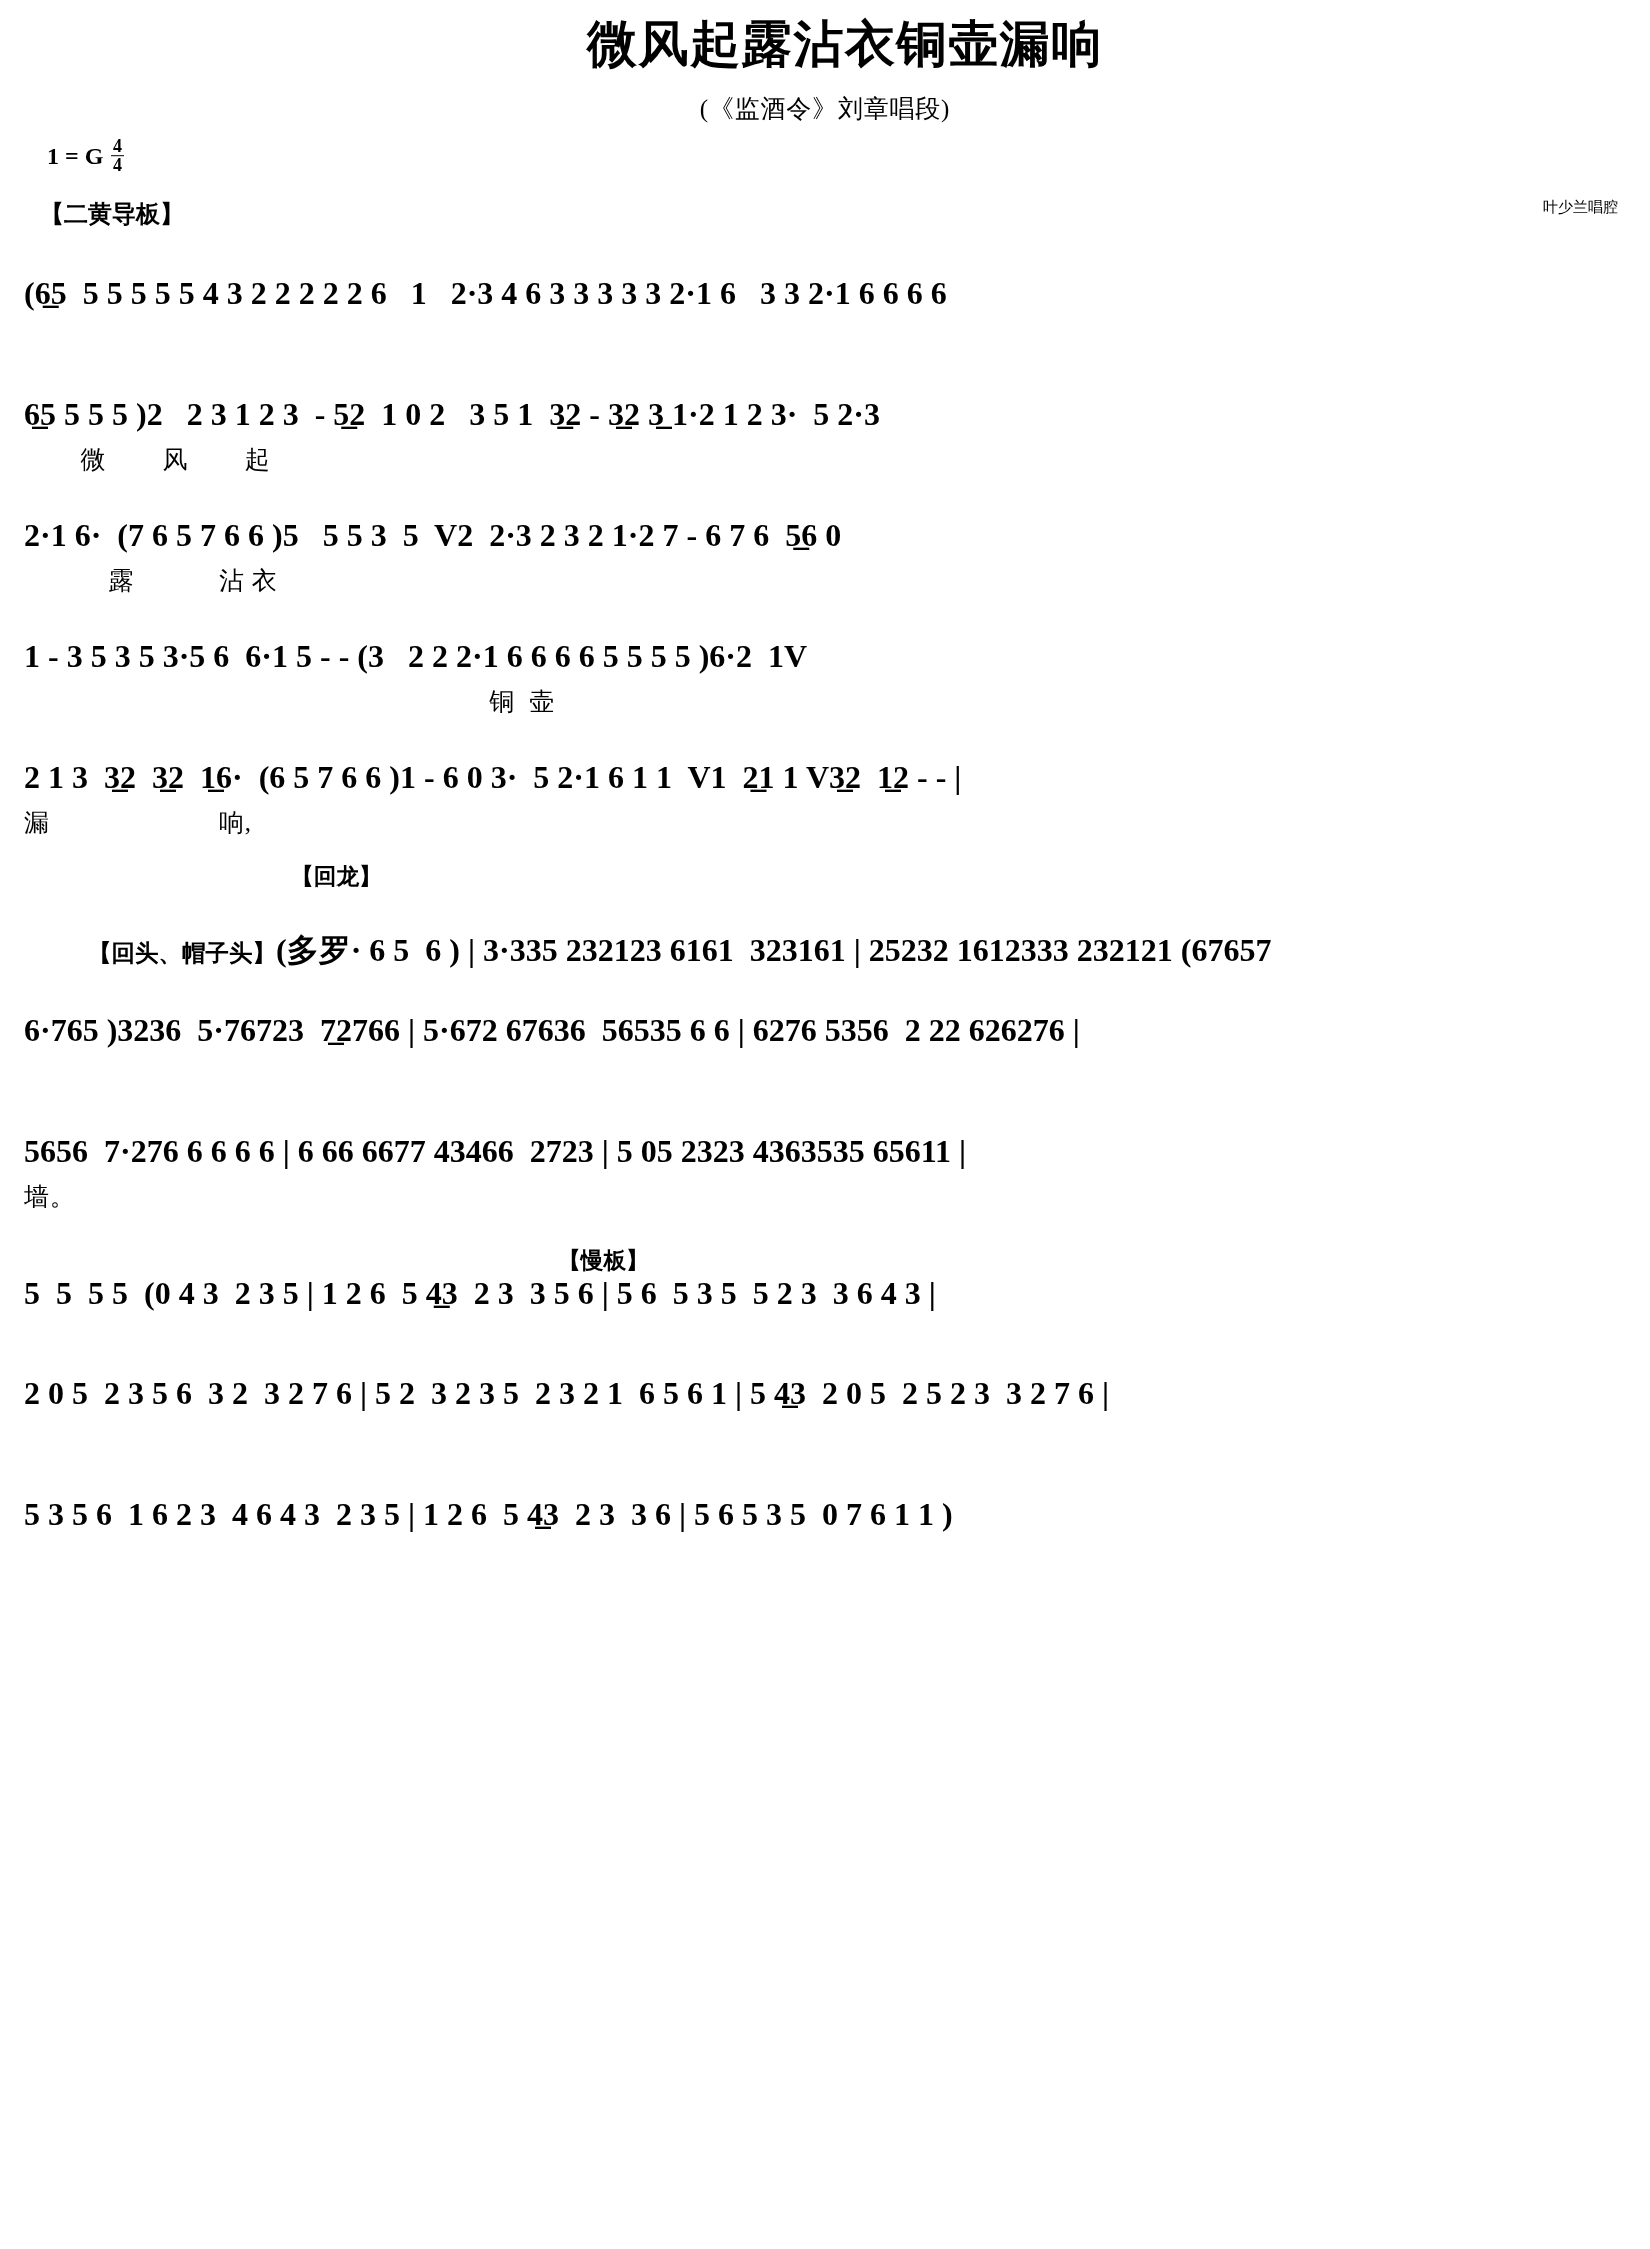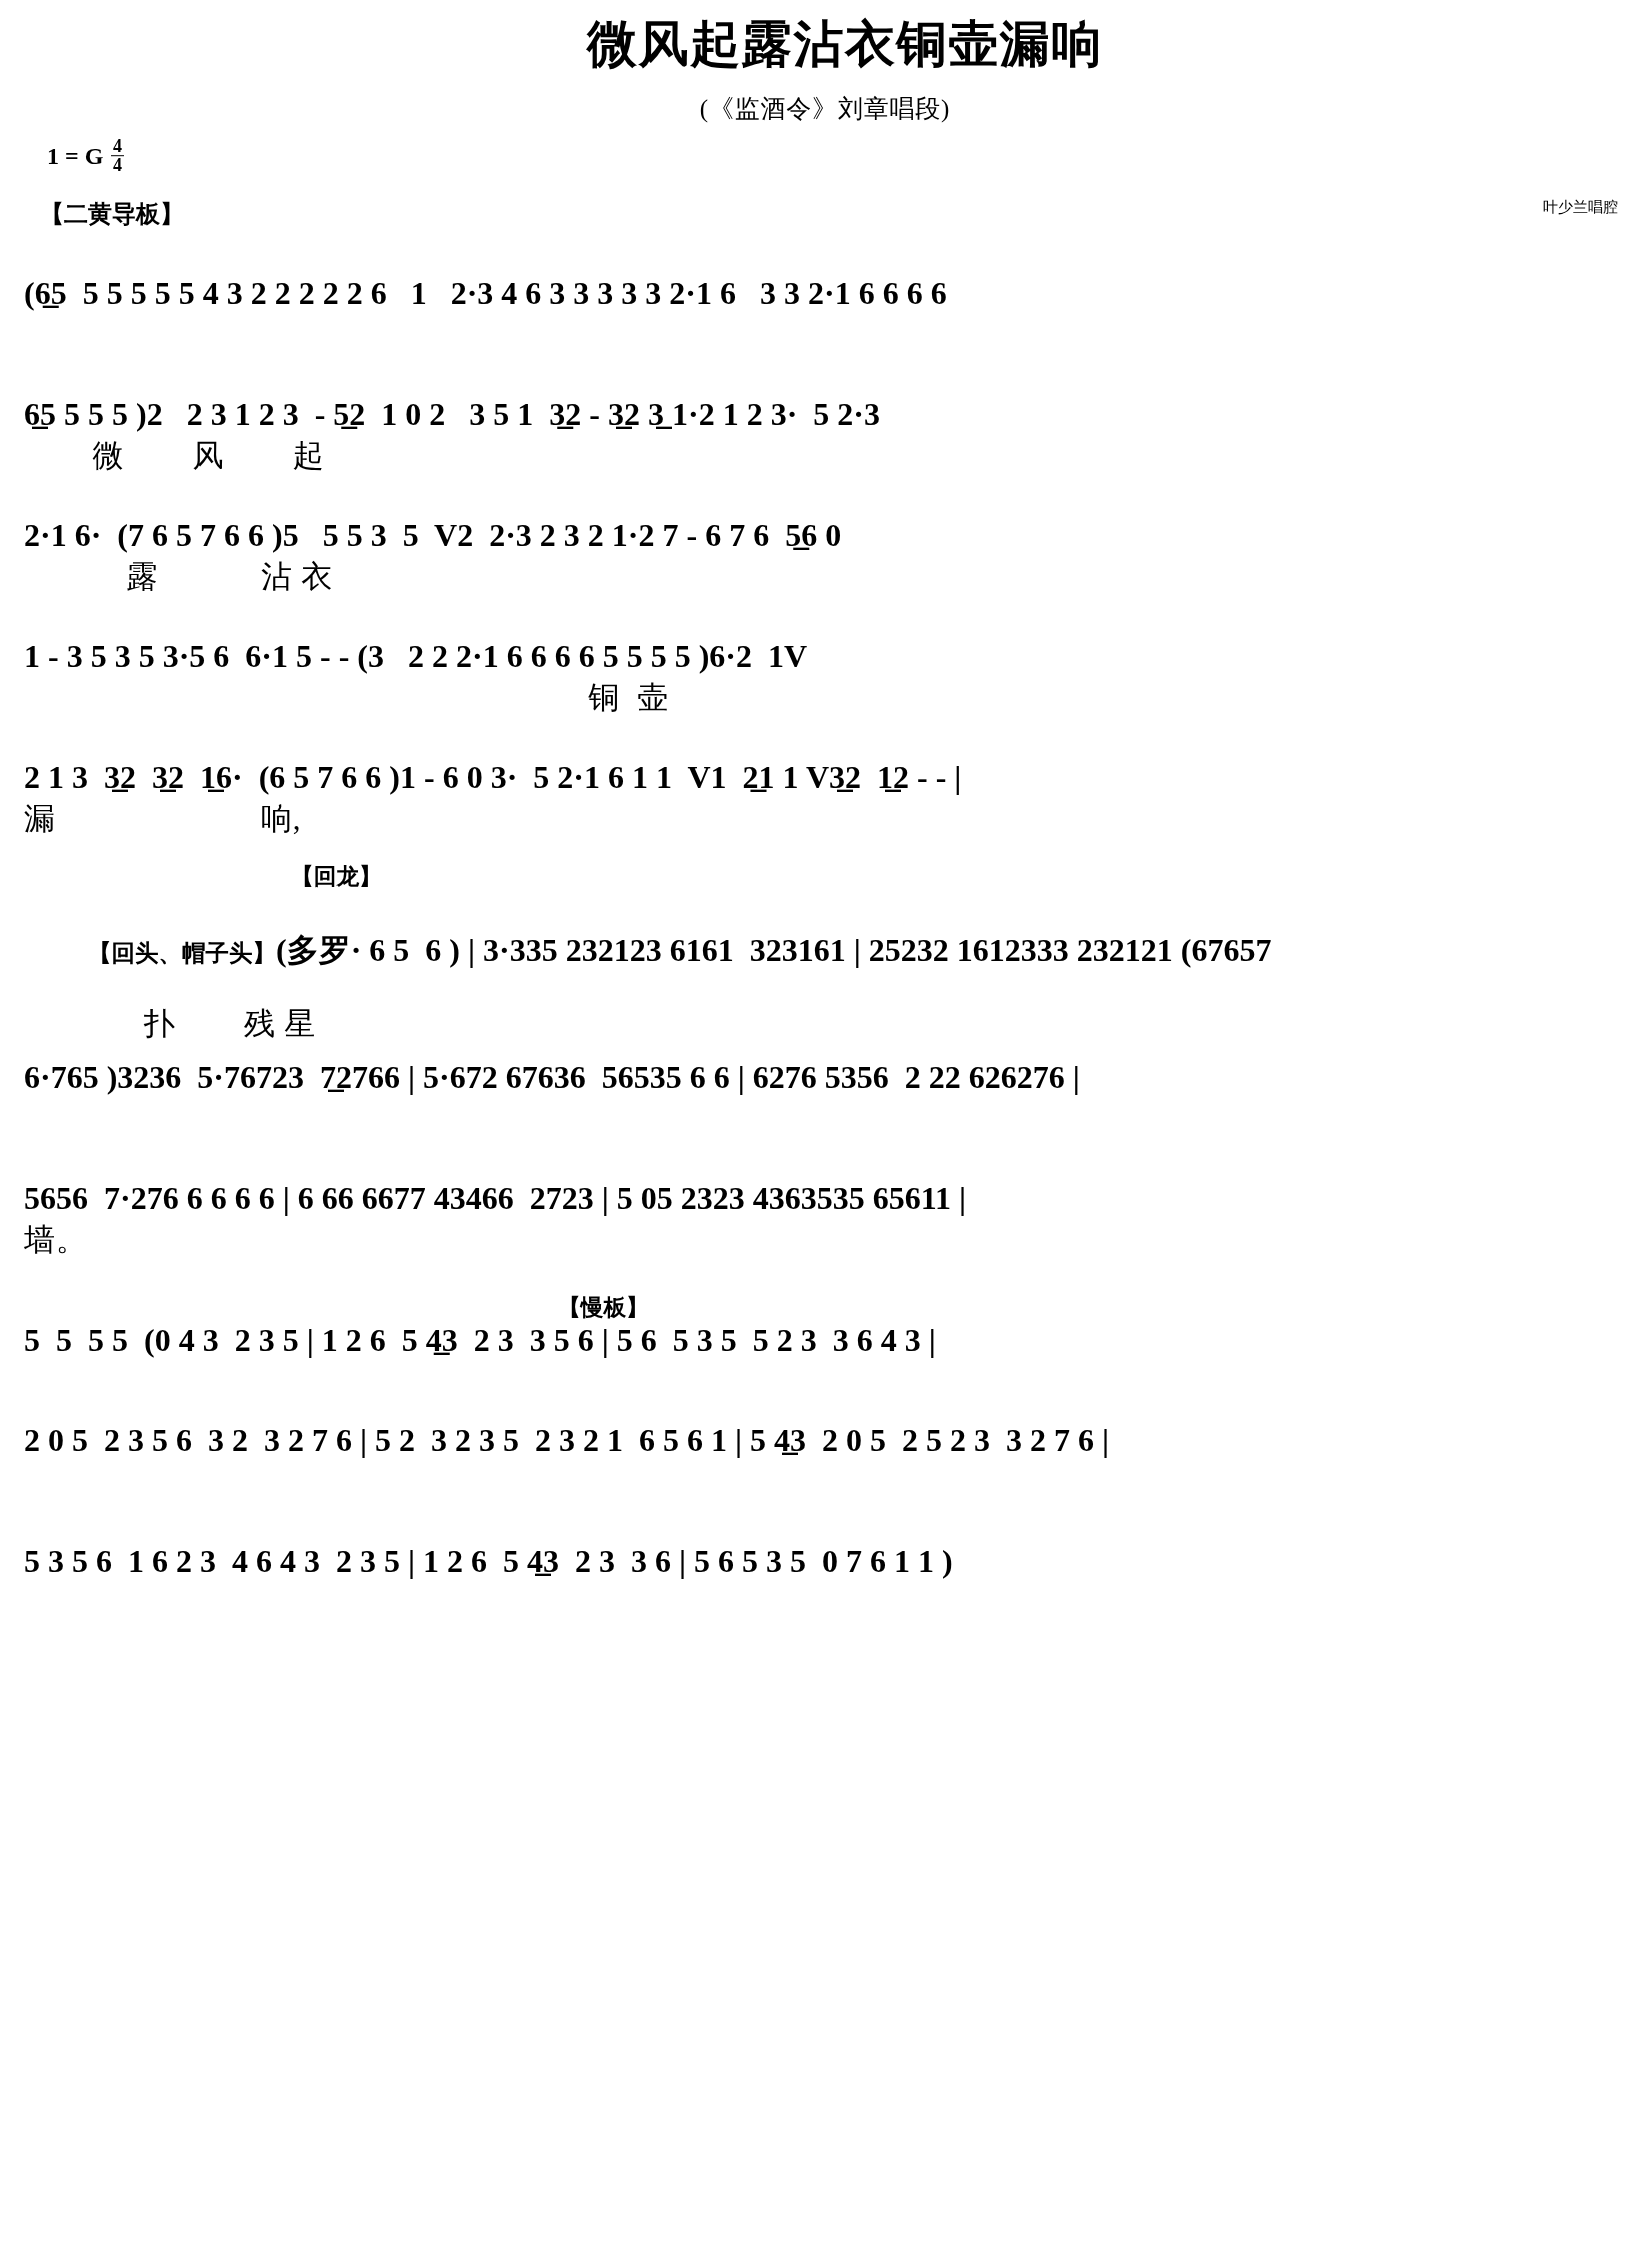--- a/index.html
+++ b/index.html
@@ -88,23 +88,23 @@
   .notes {
     font-family: "Liberation Serif", serif;
     font-weight: bold;
     font-size: 32px;
     white-space: pre;
     letter-spacing: 0px;
     line-height: 1.0;
     padding-top: 16px;
   }
   .lyrics {
-    font-size: 31px;
+    font-size: 25px;
     white-space: pre;
-    margin-top: 5px;
+    margin-top: 13px;
     letter-spacing: 0.8px;
   }
   .label-inline {
     font-size: 23.5px;
     font-weight: bold;
   }
   .tag {
     position: absolute;
     font-size: 22.7px;
     font-weight: bold;
@@ -154,21 +154,20 @@
     <div class="row">
       <div class="notes">2 1 3  3̲2  3̲2  1̲6·  (6 5 7 6 6 )1 - 6 0 3·  5 2·1 6 1 1  V1  2̲1 1 V3̲2  1̲2 - - |</div>
       <div class="lyrics">漏                        响,</div>
     </div>
 
     <div class="row">
       <div class="tag" style="left:267px; top:-4.9px;">【回龙】</div>
       <div class="notes" style="padding-top:36px;">
         <span class="label-inline">【回头、帽子头】</span><span>(多罗· 6 5  6 ) | 3·335 232123 6161  323161 | 25232 1612333 232121 (67657</span>
       </div>
-      <div class="lyrics">              扑        残 星</div>
     </div>
 
     <div class="row">
       <div class="notes">6·765 )3236  5·76723  7̲2766 | 5·672 67636  56535 6 6 | 6276 5356  2 22 626276 |</div>
     </div>
 
     <div class="row">
       <div class="notes">5656  7·276 6 6 6 6 | 6 66 6677 43466  2723 | 5 05 2323 4363535 65611 |</div>
       <div class="lyrics">墙。</div>
     </div>

